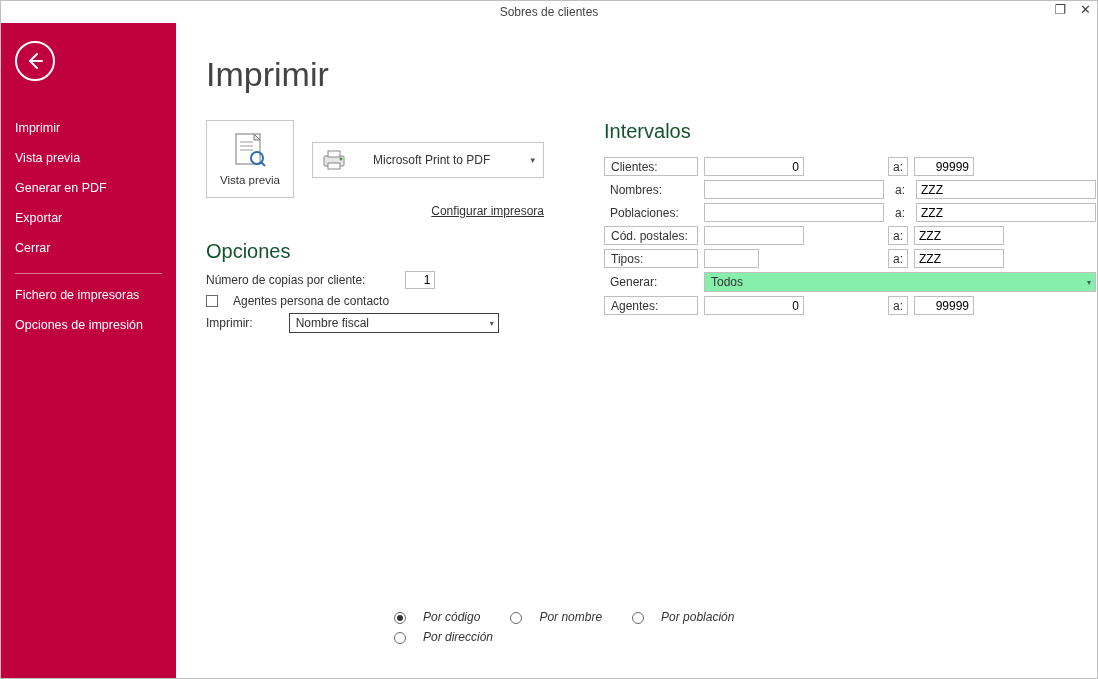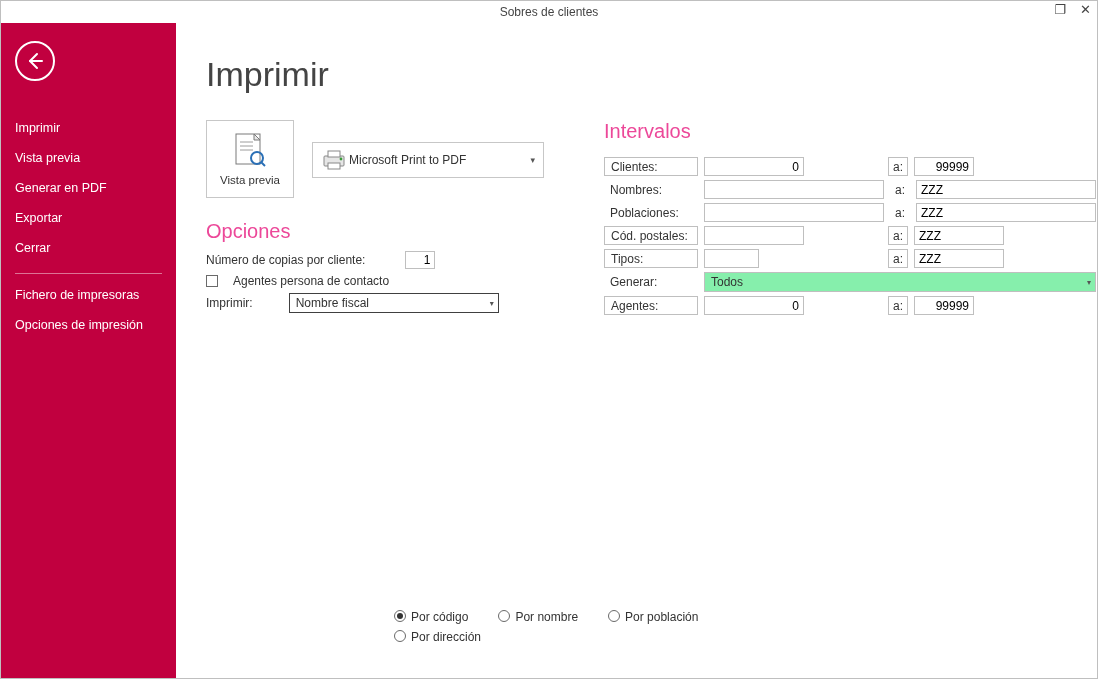--- a/index.html
+++ b/index.html
@@ -98,42 +98,42 @@
     cursor: pointer;
     background: #fff;
   }
   .printer-select {
     margin-top: 22px;
     width: 232px;
     height: 36px;
     border: 1px solid #c7c7c7;
     display: flex; align-items: center;
     padding: 0 8px 0 8px;
-    gap: 2px;
+    gap: 26px;
     position: relative;
     cursor: pointer;
     background: #fff;
   }
   .printer-select .arrow {
     position: absolute; right: 8px; top: 50%; transform: translateY(-50%);
     font-size: 9px; color: #555;
   }
   .config-link {
     text-align: right;
     width: 338px;
     margin-top: 6px;
     font-size: 12px;
     color: #333;
     text-decoration: underline;
     cursor: pointer;
   }
   h2.section {
     font-size: 20px;
     font-weight: 400;
-    color: #ec4899;
+    color: #14532d;
     margin: 22px 0 8px 0;
   }
   .opt-row {
     display: flex; align-items: center;
     gap: 15px;
     margin: 5px 0;
     font-size: 12px;
   }
   .opt-row label { cursor: default; }
   input[type="text"].small-num {
@@ -237,21 +237,21 @@
     position:absolute; right:4px; top:50%; transform:translateY(-50%);
     font-size:8px; color:#555;
   }
   
   .orden-block { position:absolute; left:218px; bottom:28px; right:30px; }
   .orden-row {
     display:flex; gap:30px; align-items:center;
     margin: 6px 0;
     font-size:12px;
   }
-  .orden-item { display:inline-flex; align-items:flex-start; gap:5px; cursor:pointer; }
+  .orden-item { display:inline-flex; align-items:flex-end; gap:17px; cursor:pointer;font-style:italic; }
 </style>
 </head>
 <body>
 
 <div class="window">
 
   <div class="titlebar">
     <span>Sobres de clientes</span>
     <div class="win-controls">
       <span>❐</span>
@@ -307,20 +307,23 @@
                   <rect x="7" y="2" width="12" height="6" fill="#fff" stroke="#888"></rect>
                   <rect x="7" y="14" width="12" height="6" fill="#fff" stroke="#888"></rect>
                   <circle cx="20" cy="10" r="1.4" fill="#3a9a3a"></circle>
                 </svg>
                 <span>Microsoft Print to PDF</span>
                 <span class="arrow">▾</span>
               </div>
             </div>
           </div>
 
+          <div class="config-link">
+            <span>Configurar impresora</span>
+          </div>
 
           <h2 class="section">Opciones</h2>
 
           <div class="opt-row">
             <span>Número de copias por cliente:</span>
             <span style="width:10px"></span>
             <input type="text" class="small-num" value="1" style="">
           </div>
 
           <div class="opt-row">

